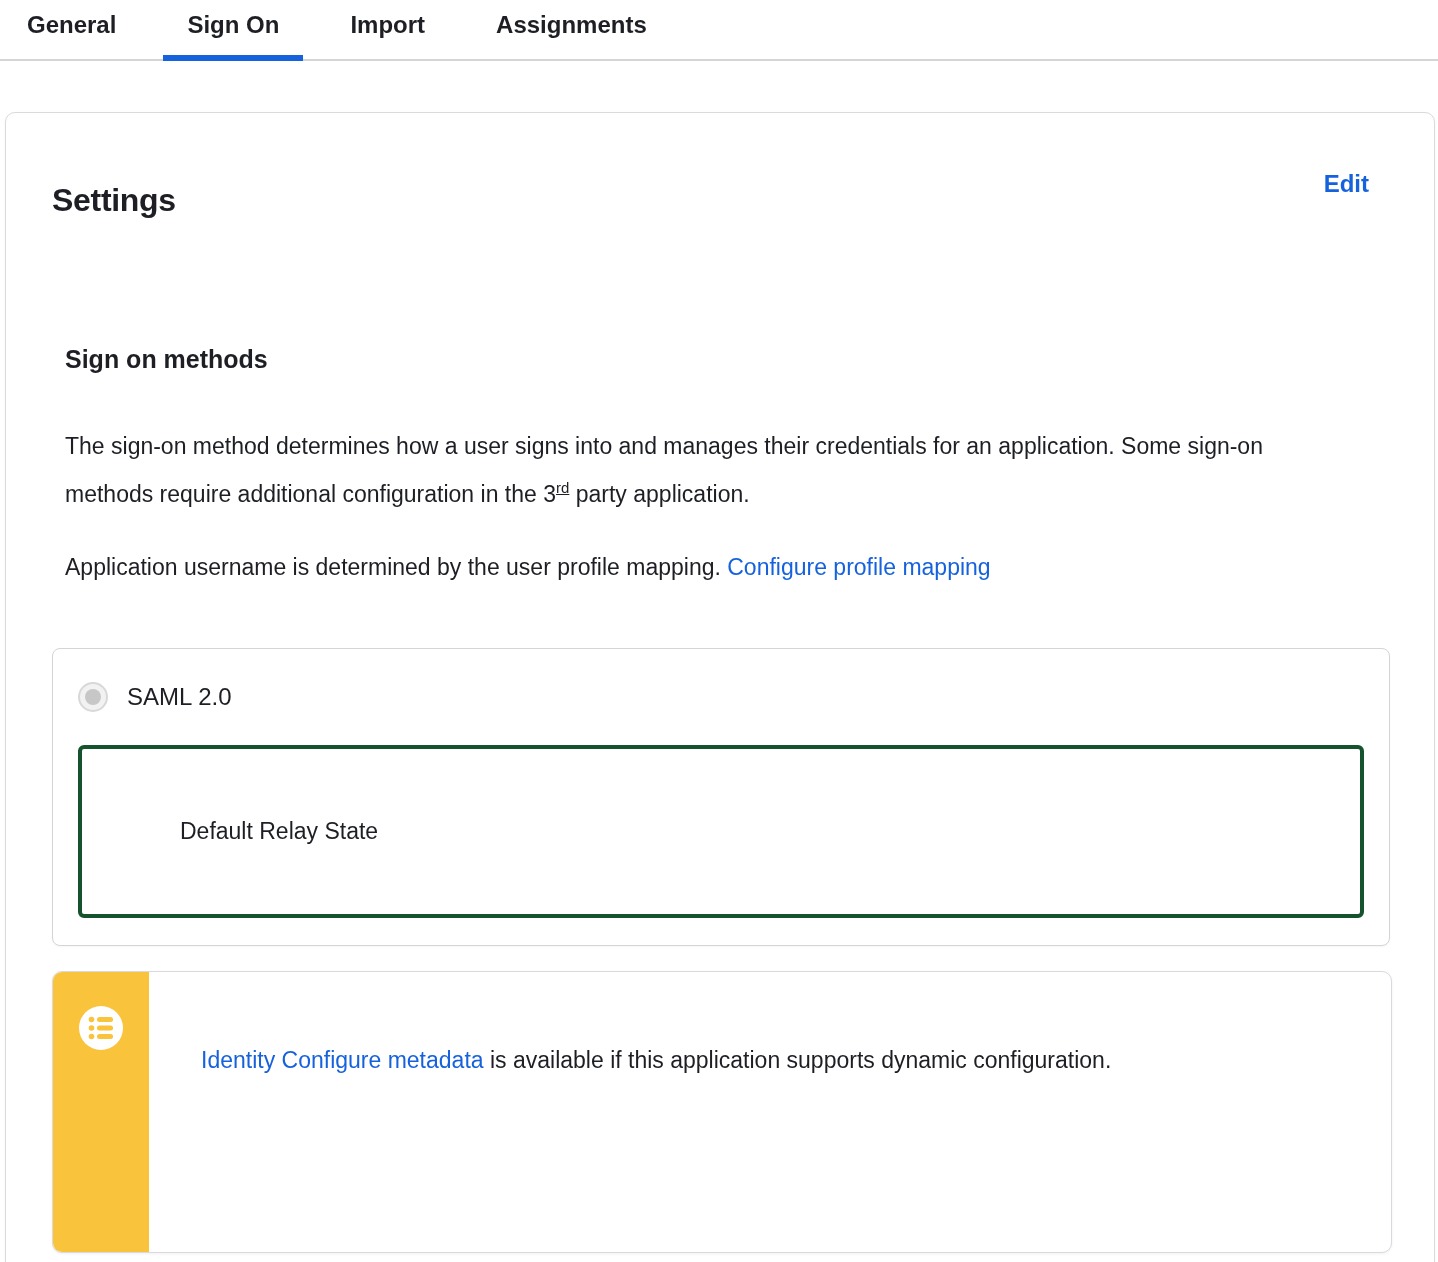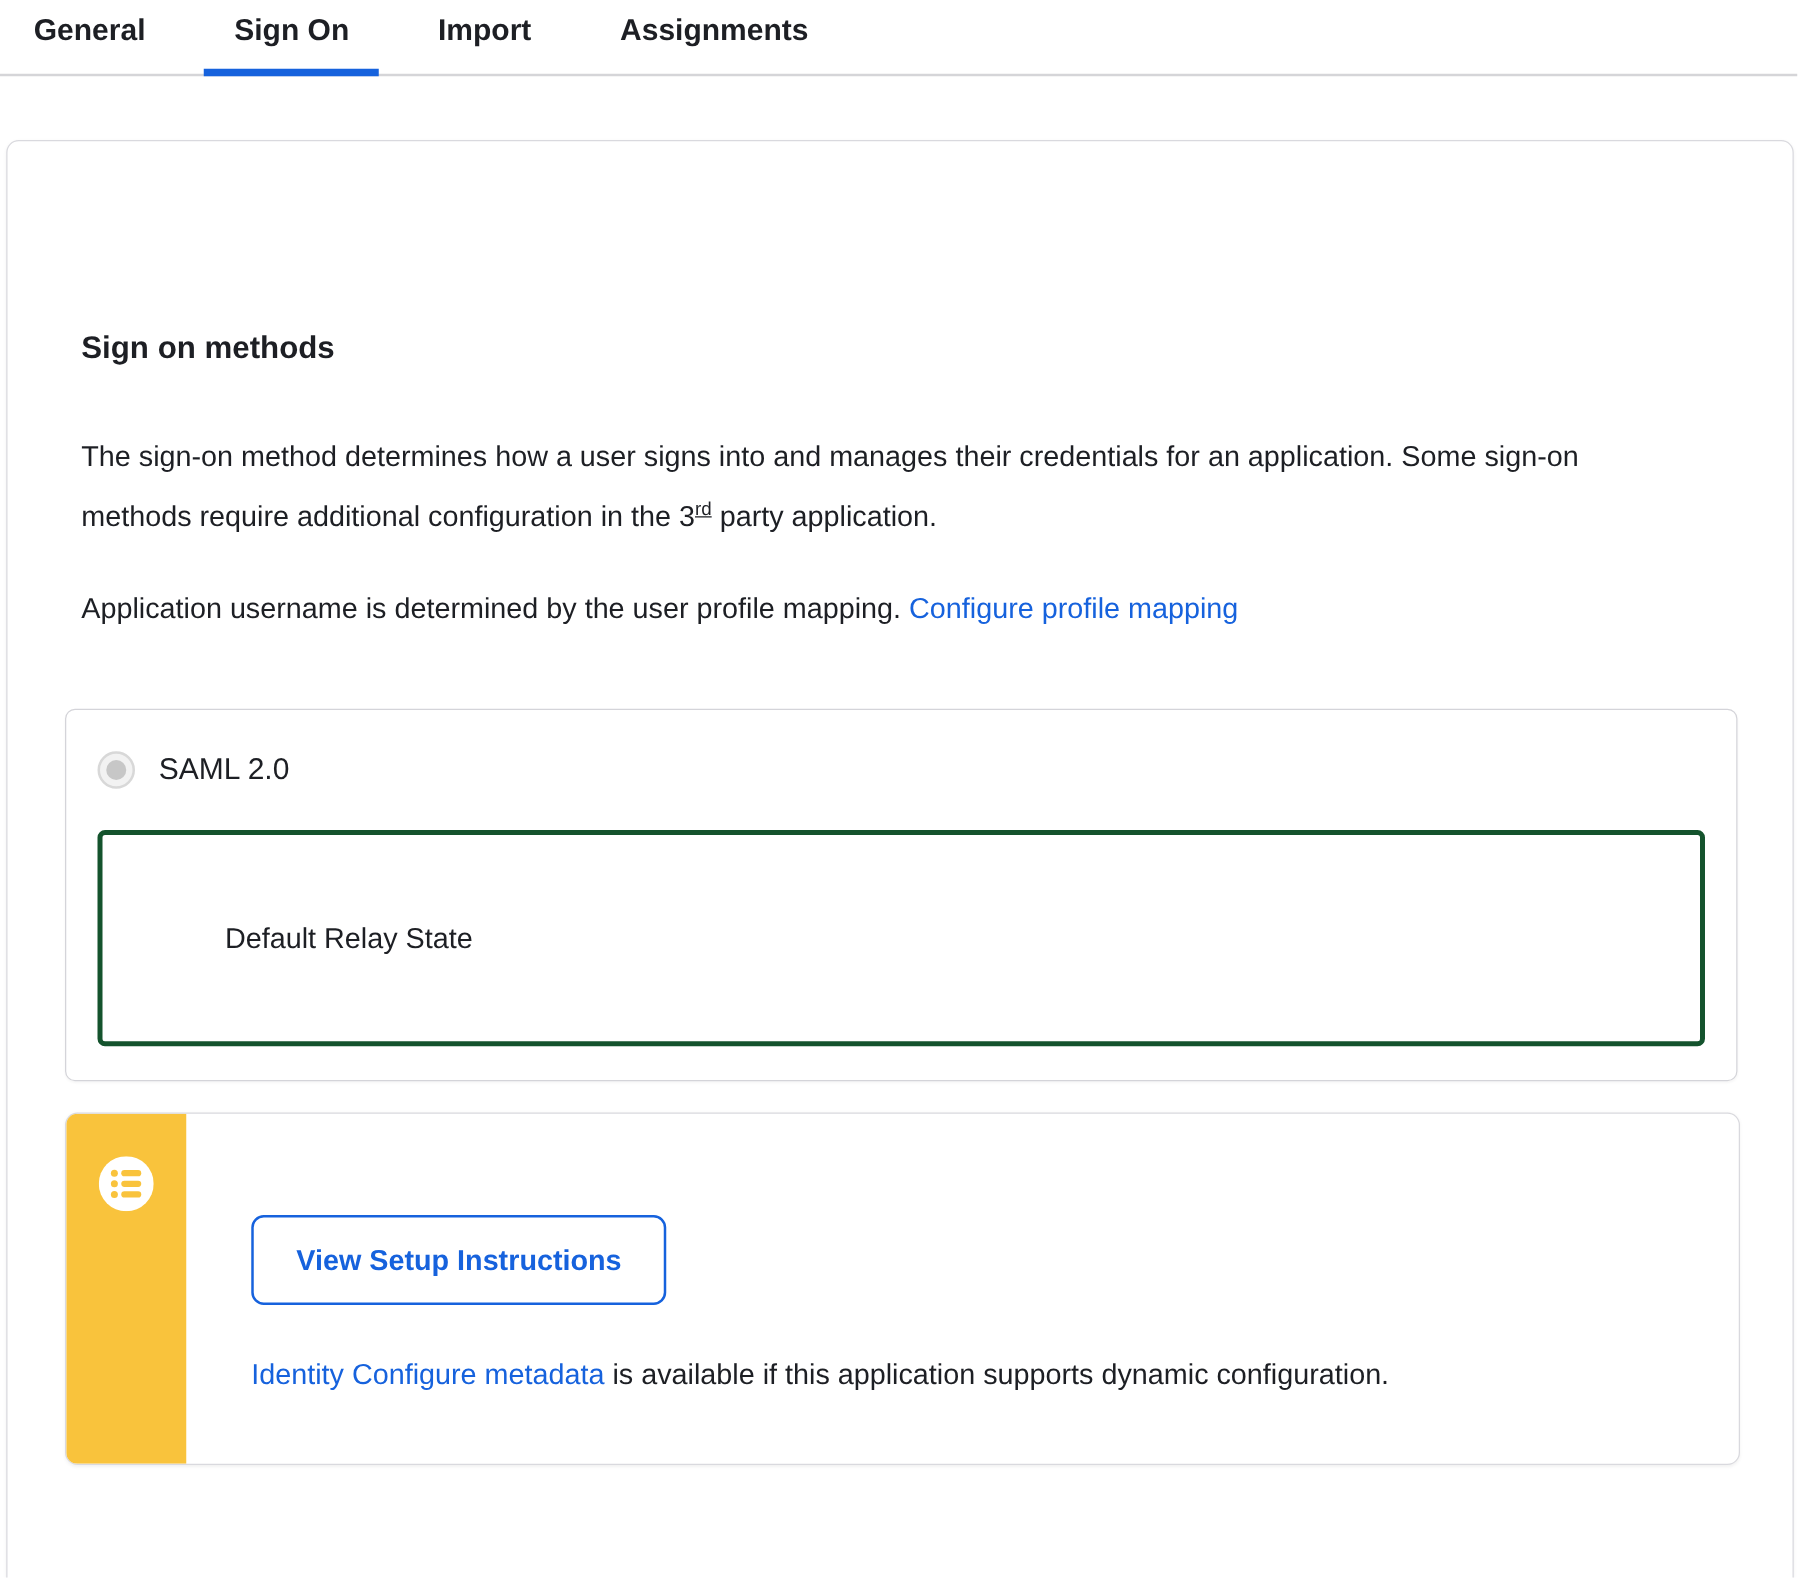--- a/index.html
+++ b/index.html
@@ -105,20 +105,24 @@
 
 <nav class="tabbar">
   <div class="tab">General</div>
   <div class="tab active">Sign On</div>
   <div class="tab">Import</div>
   <div class="tab">Assignments</div>
 </nav>
 
 <section class="card">
 
+  <div class="card-header">
+    <h1 class="card-title">Settings</h1>
+    <a class="edit-link">Edit</a>
+  </div>
 
   <h2 class="section-heading">Sign on methods</h2>
 
   <p class="desc">
     <span>The sign-on method determines how a user signs into and manages their credentials for an application. Some sign-on methods require additional configuration in the 3</span><span class="sup">rd</span><span> party application.</span>
   </p>
 
   <p class="username-line">
     <span>Application username is determined by the user profile mapping. </span><a class="inline-link">Configure profile mapping</a>
   </p>
@@ -141,20 +145,19 @@
           <circle cx="12.5" cy="13.5" r="2.8"></circle>
           <rect x="18" y="11" width="16" height="5" rx="2.5"></rect>
           <circle cx="12.5" cy="22" r="2.8"></circle>
           <rect x="18" y="19.5" width="16" height="5" rx="2.5"></rect>
           <circle cx="12.5" cy="30.5" r="2.8"></circle>
           <rect x="18" y="28" width="16" height="5" rx="2.5"></rect>
         </g>
       </svg>
     </div>
     <div class="callout-body">
-      <button class="setup-btn">View Setup Instructions</button>
       <p class="metadata-line" style="margin-bottom:0;">
         <a class="inline-link">Identity Configure metadata</a><span> is available if this application supports dynamic configuration.</span>
       </p>
     </div>
   </div>
 
 </section>
 
 </body></html>

